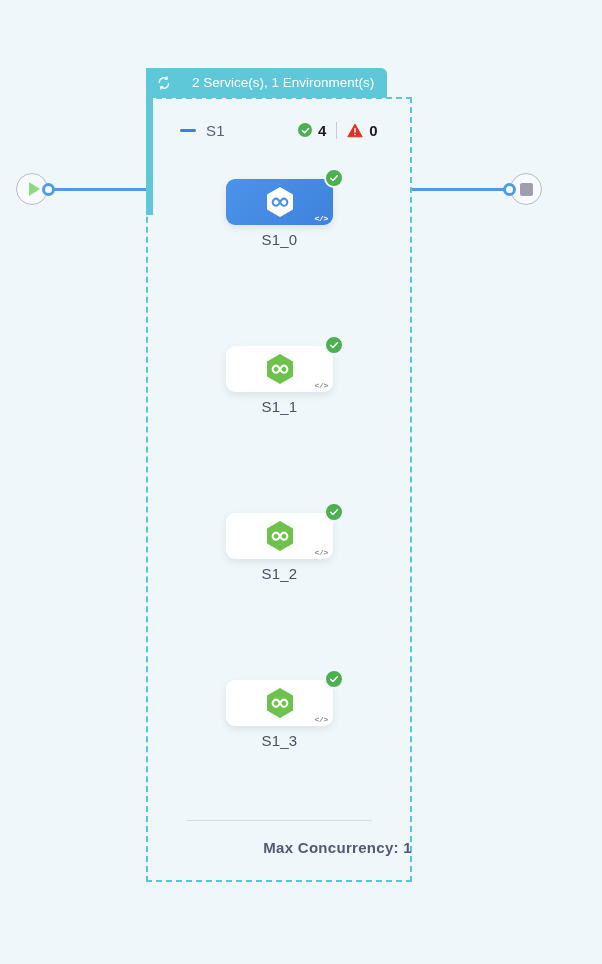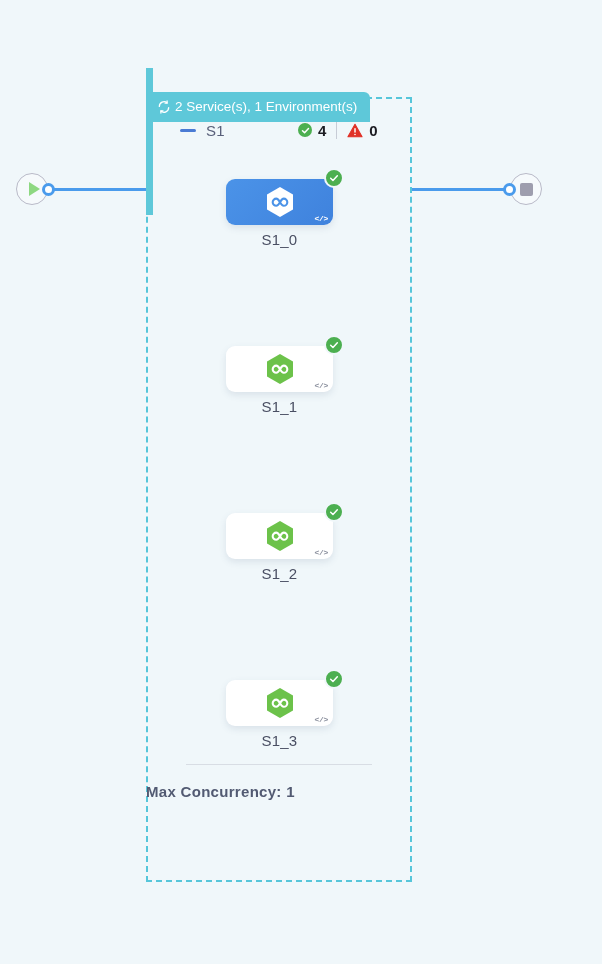--- a/index.html
+++ b/index.html
@@ -96,28 +96,27 @@
   }
 
   
   #group-header {
     position: absolute;
     left: 146px;
     top: 68px;
     height: 30px;
     display: flex;
     align-items: center;
-    gap: 4px;
+    gap: 21px;
     padding: 0 13px 0 11px;
     background: #5ec8d9;
     border-radius: 6px 6px 0 0;
     color: #ffffff;
     font-size: 13.5px;
     white-space: nowrap;
-    margin-top: 24px;
   }
   #group-header .hdr-label { line-height: 1; }
 
   .refresh-icon svg { display: block; }
 
   
   #service-row {
     position: absolute;
     left: 146px;
     top: 116px;
@@ -232,23 +231,23 @@
     text-align: center;
     font-size: 15px;
     color: #4a4f63;
     letter-spacing: .2px;
   }
 
   
   #group-footer {
     position: absolute;
     left: 146px;
-    top: 764px;
+    top: 820px;
     width: 266px;
-    text-align: left;
+    text-align: right;
   }
   #footer-divider {
     width: 186px;
     height: 1px;
     background: #d8dde4;
     margin: 0 auto 18px auto;
   }
   #footer-text {
     font-size: 15px;
     font-weight: bold;

